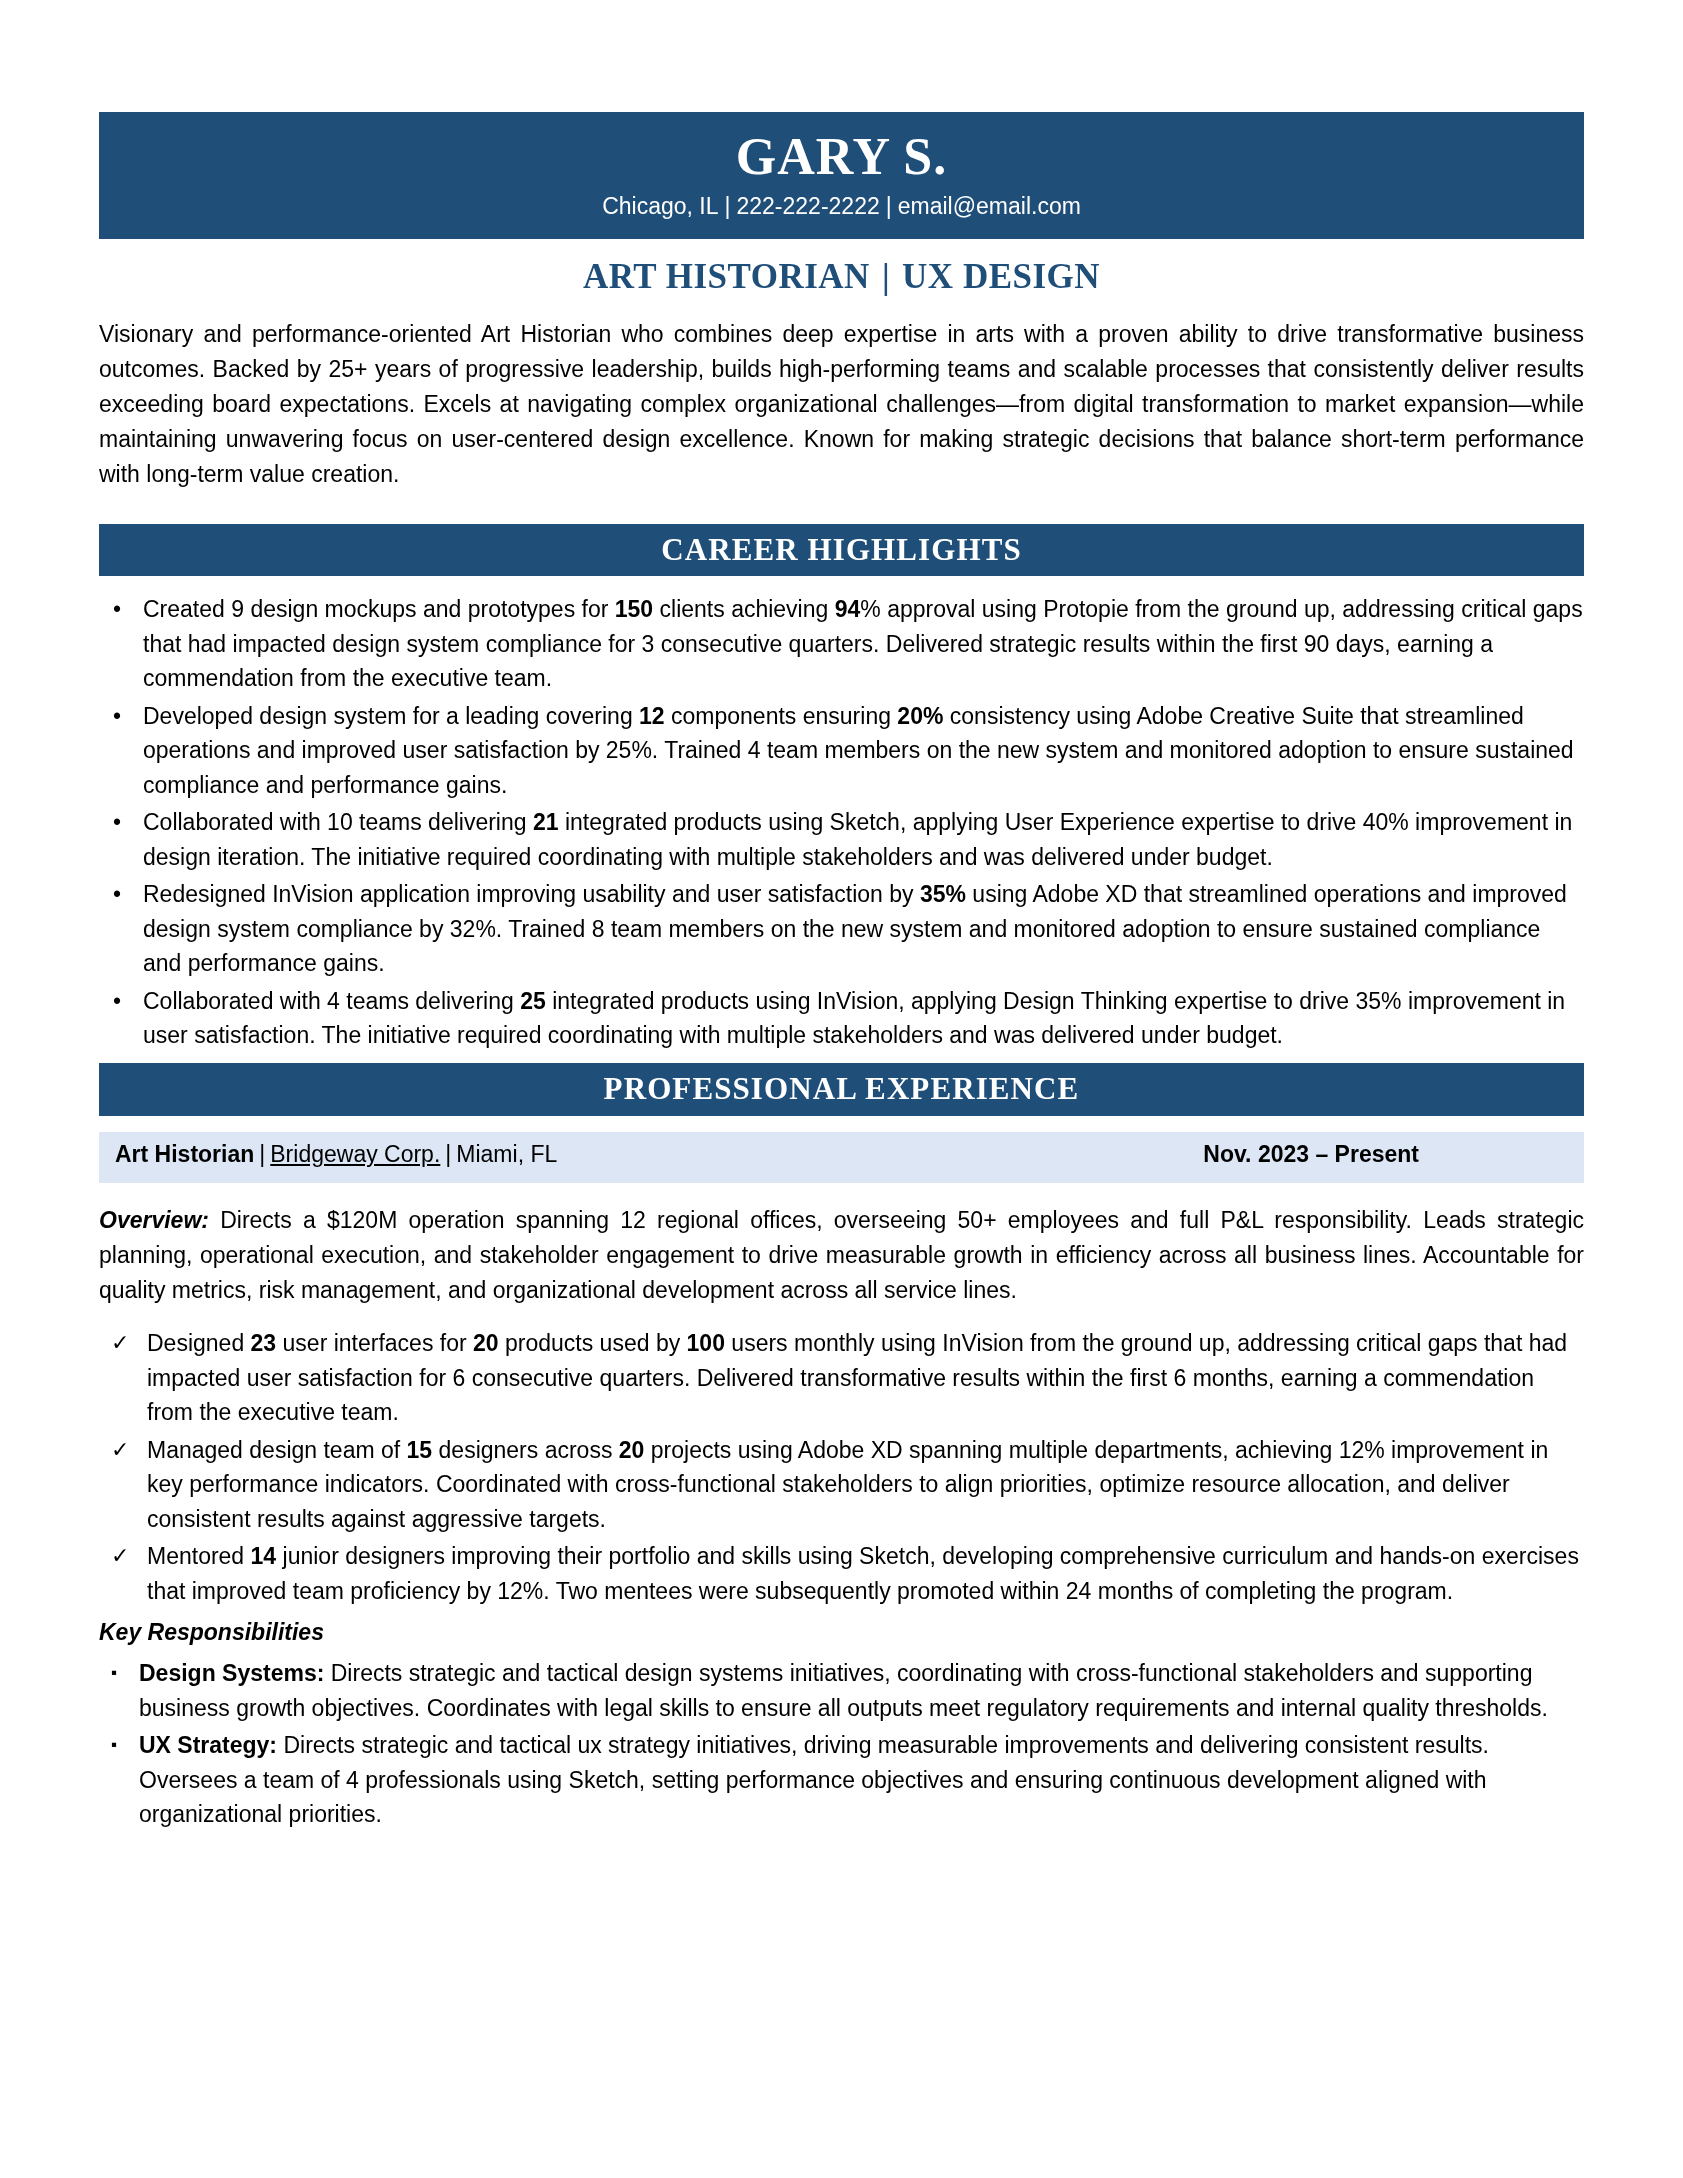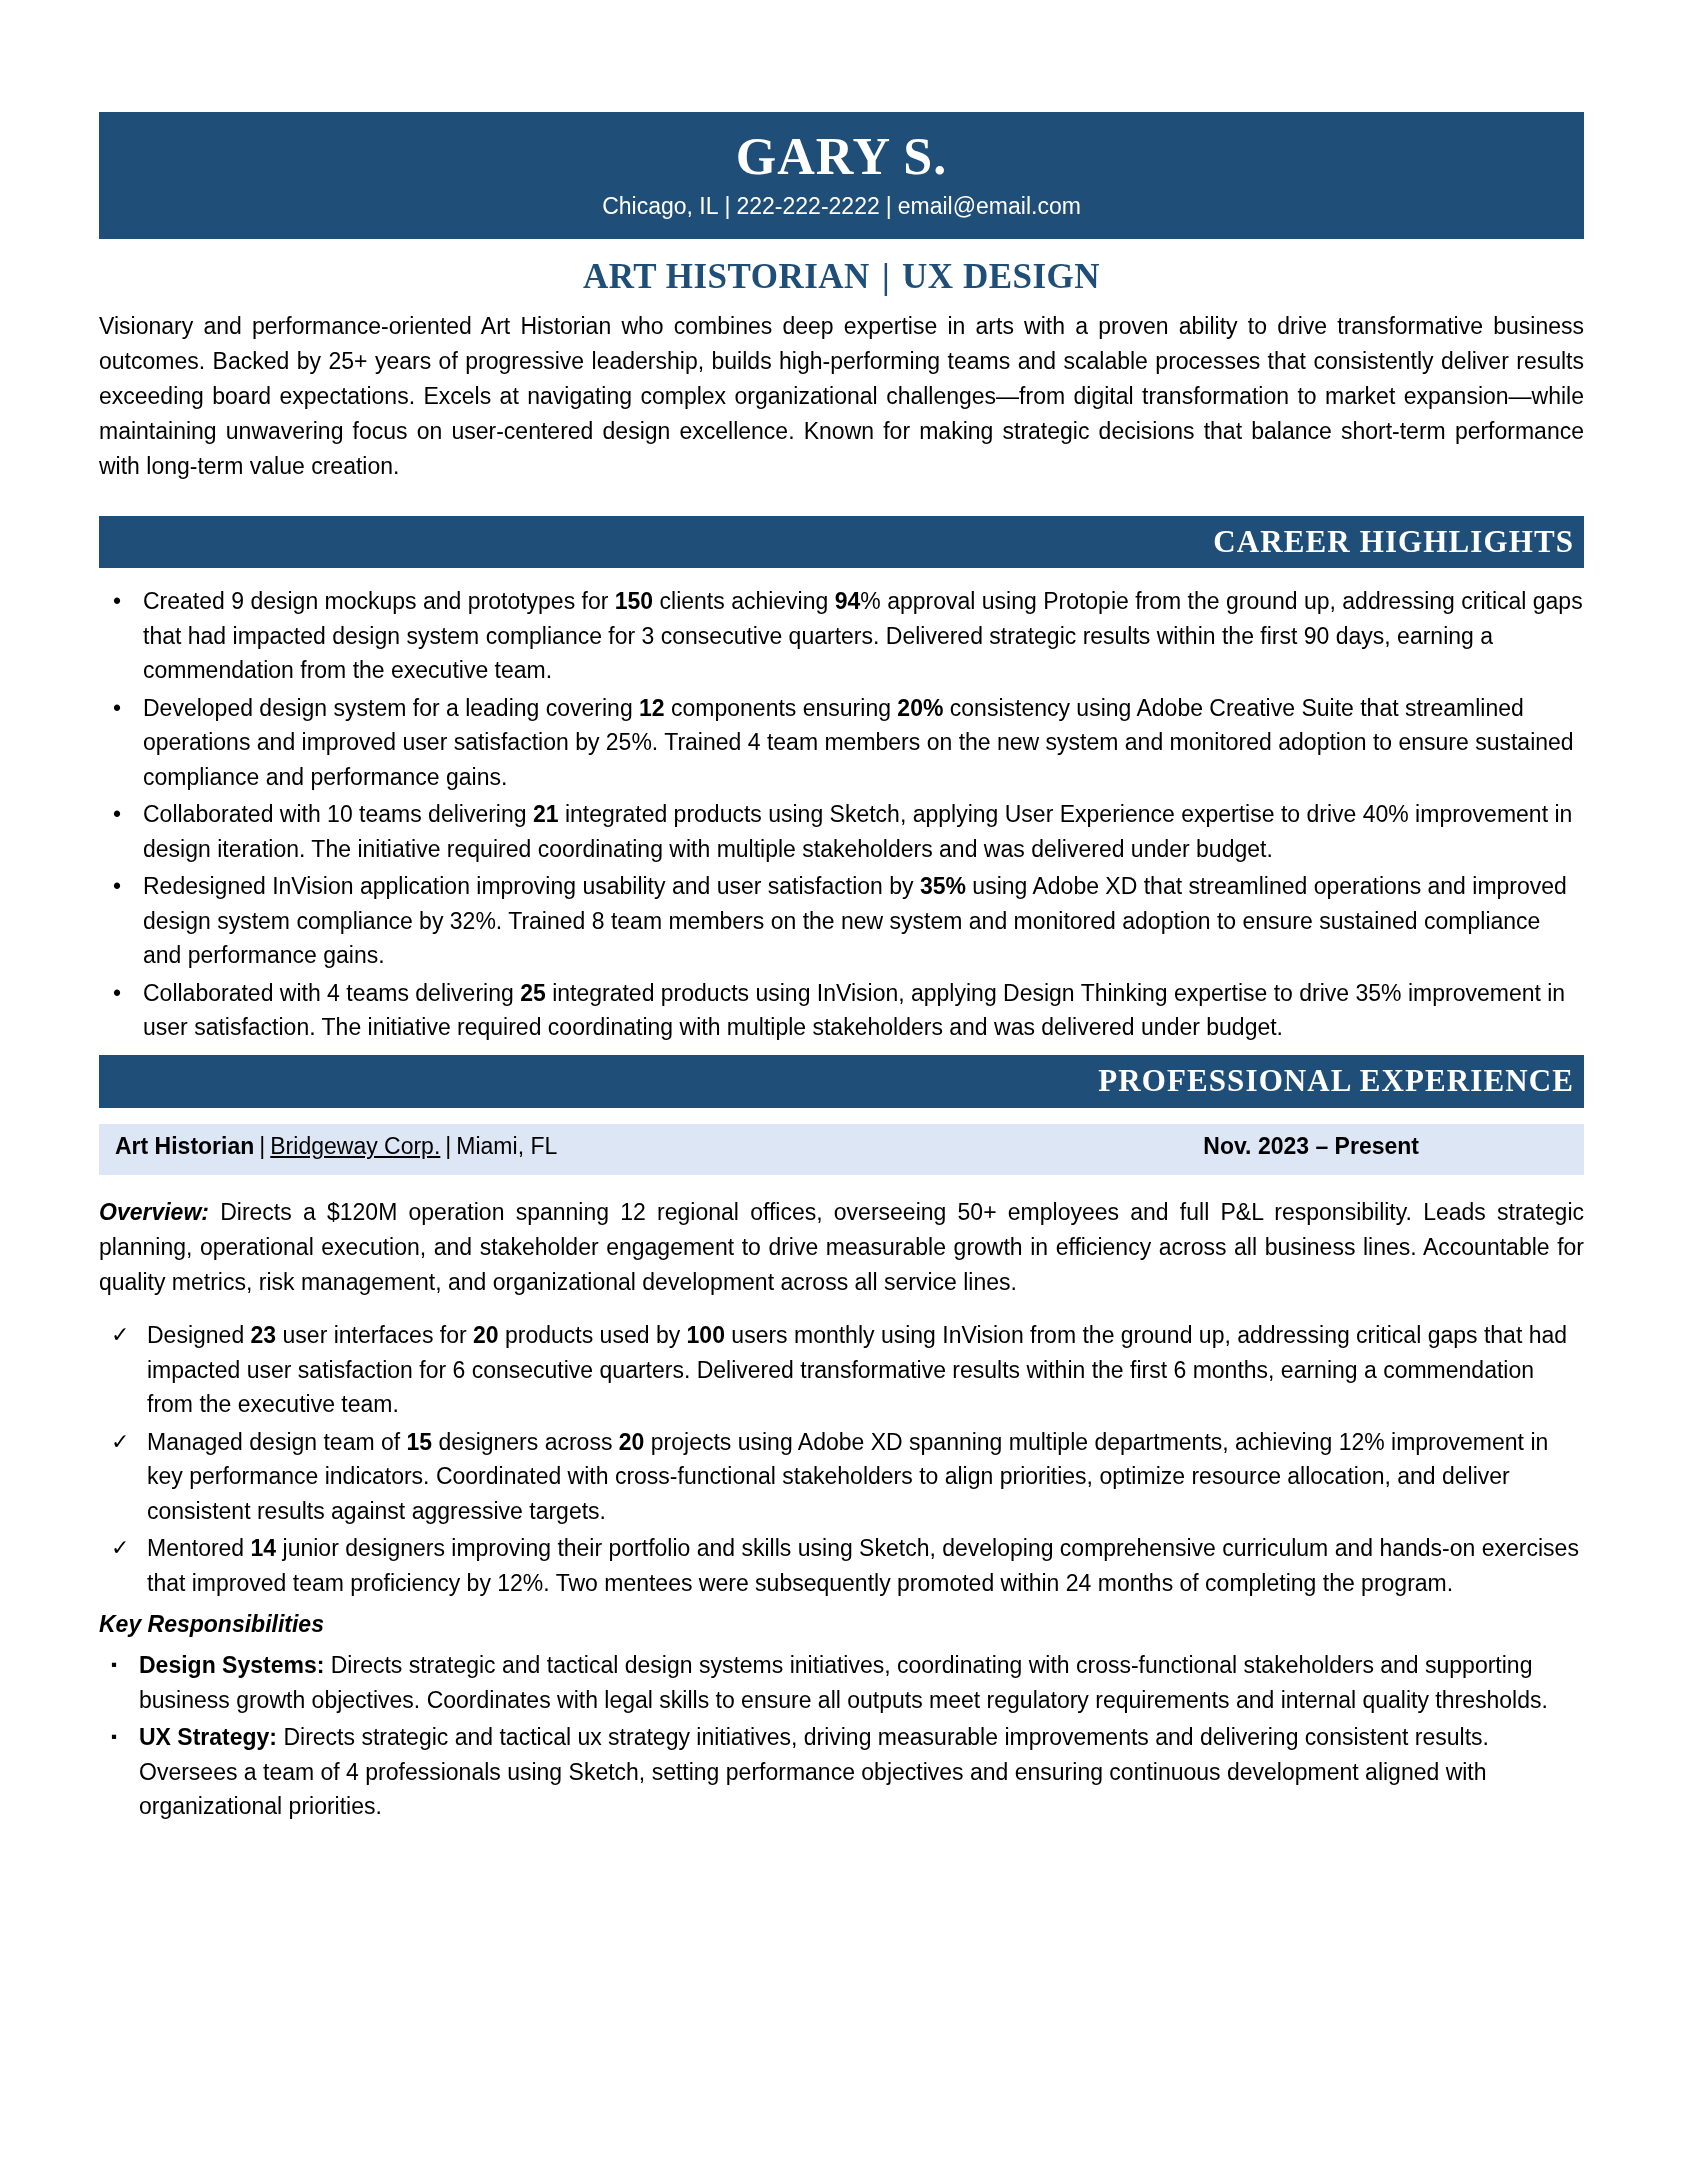--- a/index.html
+++ b/index.html
@@ -52,37 +52,37 @@
 
   
   .target-title {
     text-align: center;
     font-family: "Liberation Serif", serif;
     font-weight: bold;
     color: #1F4E79;
     font-size: 35px;
     letter-spacing: 0.5px;
     margin-top: 18px;
-    margin-bottom: 12px;
+    margin-bottom: 20px;
     line-height: 1.15;
   }
   .target-sep { padding: 0 12px; font-weight: bold; }
 
   
   .summary {
     font-size: 23px;
     line-height: 1.52;
     text-align: justify;
     margin: 0 0 32px 0;
   }
 
   
   .section-band {
     background: #1F4E79;
-    text-align: right;
+    text-align: center;
     padding: 8px 10px 9px 10px;
     margin-bottom: 16px;
   }
   .section-band-text {
     font-family: "Liberation Serif", serif;
     font-weight: bold;
     color: #ffffff;
     font-size: 31px;
     letter-spacing: 1.1px;
     line-height: 1.15;

